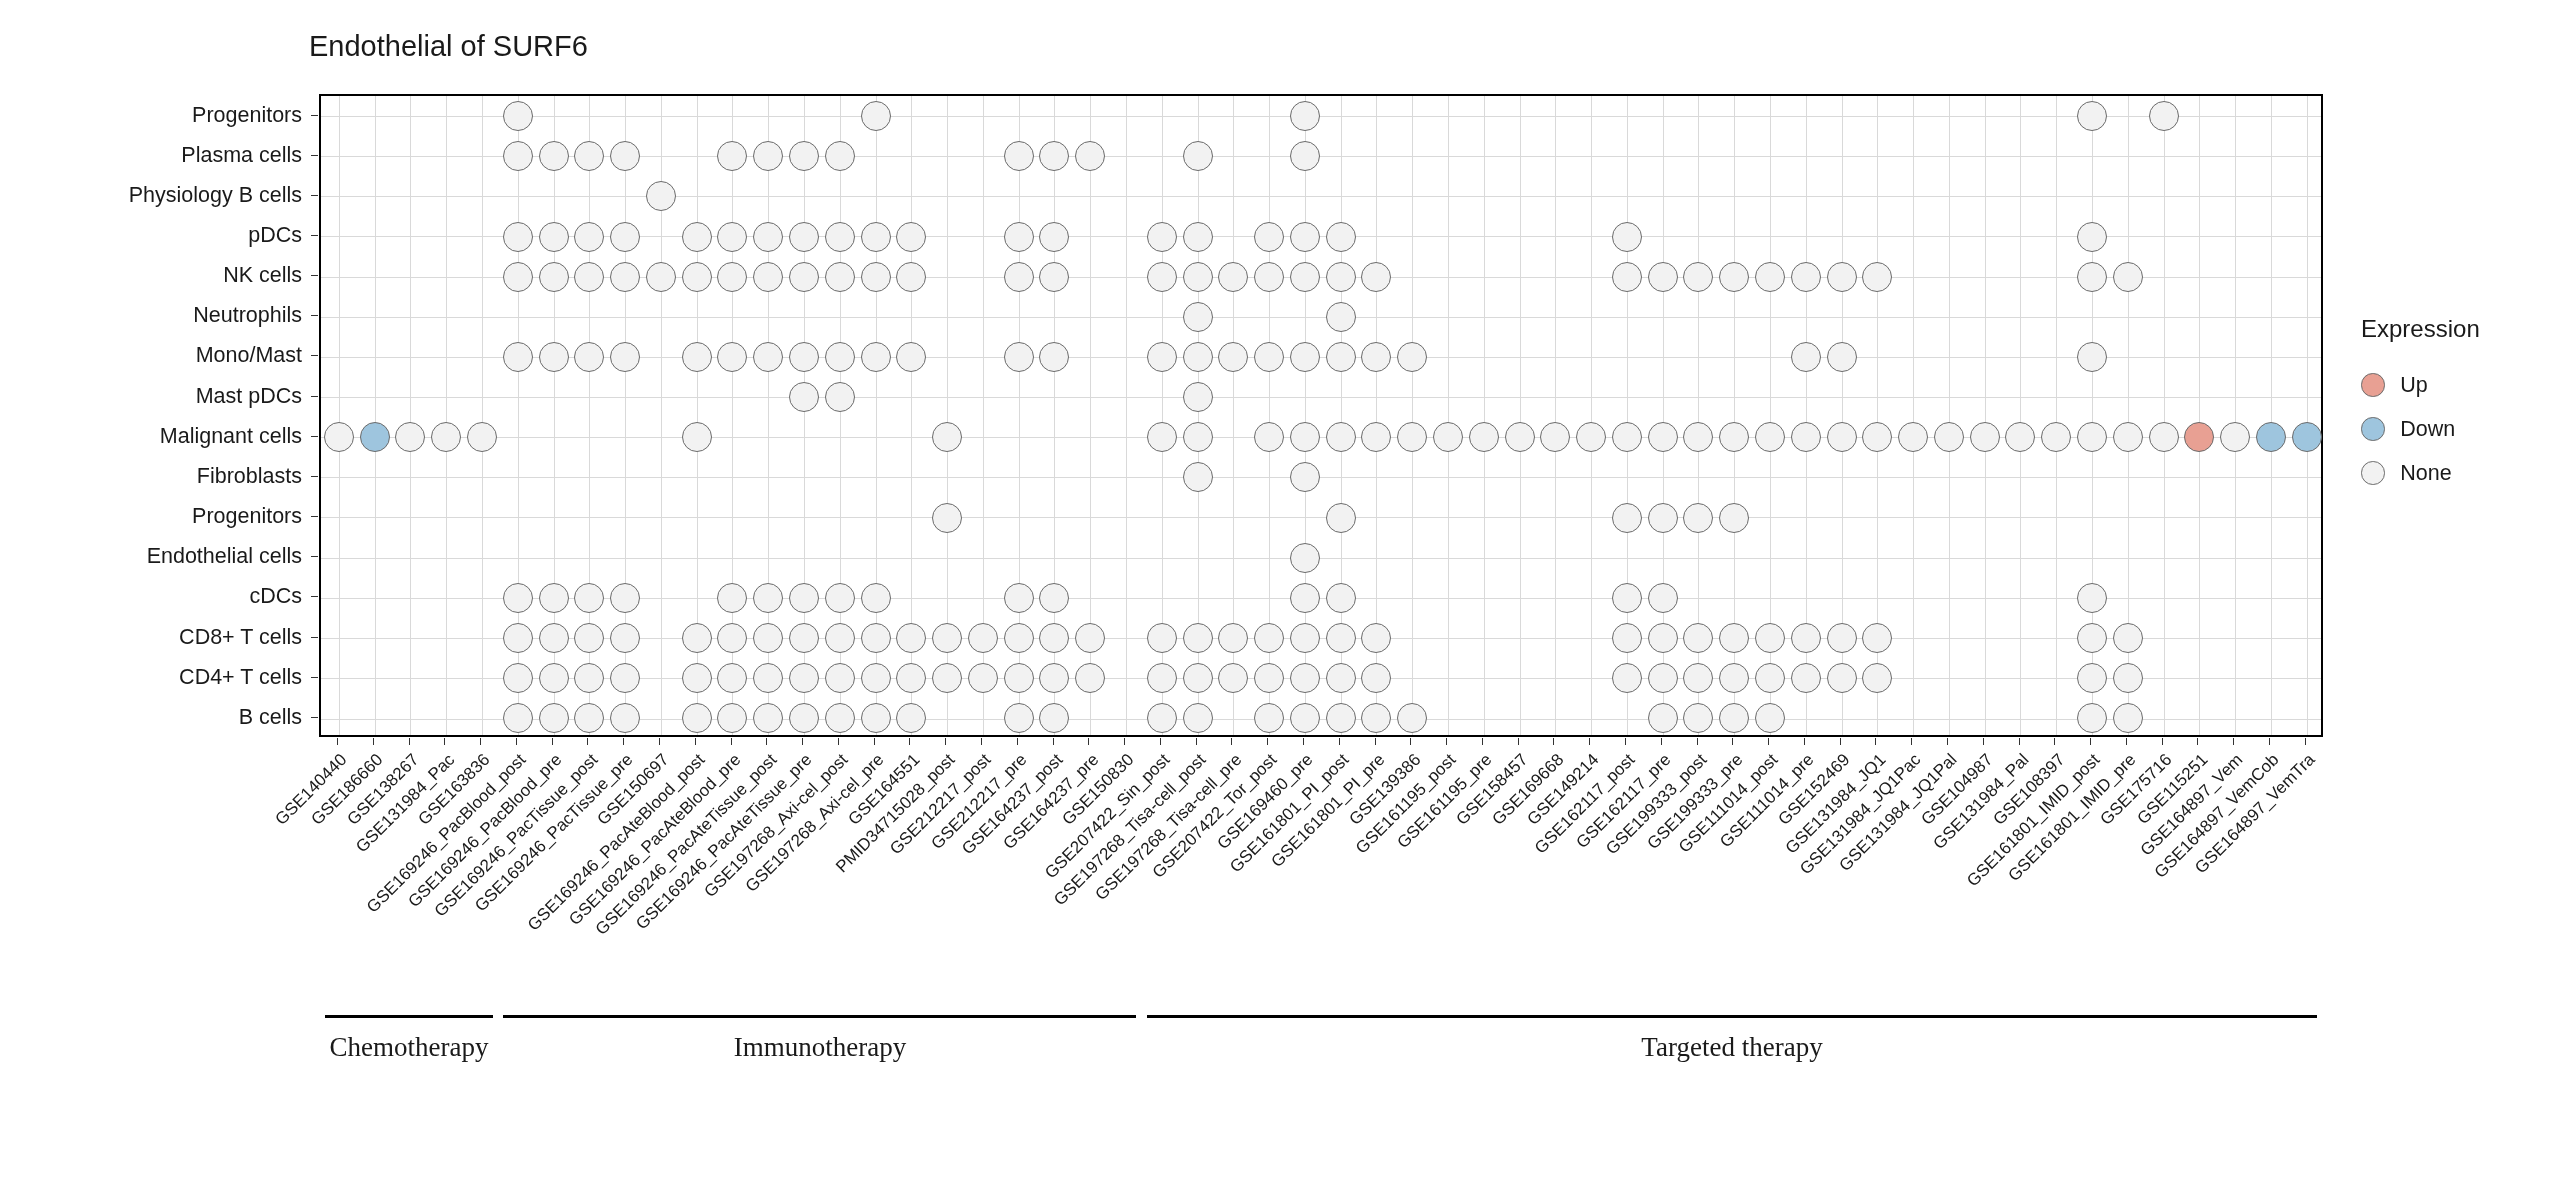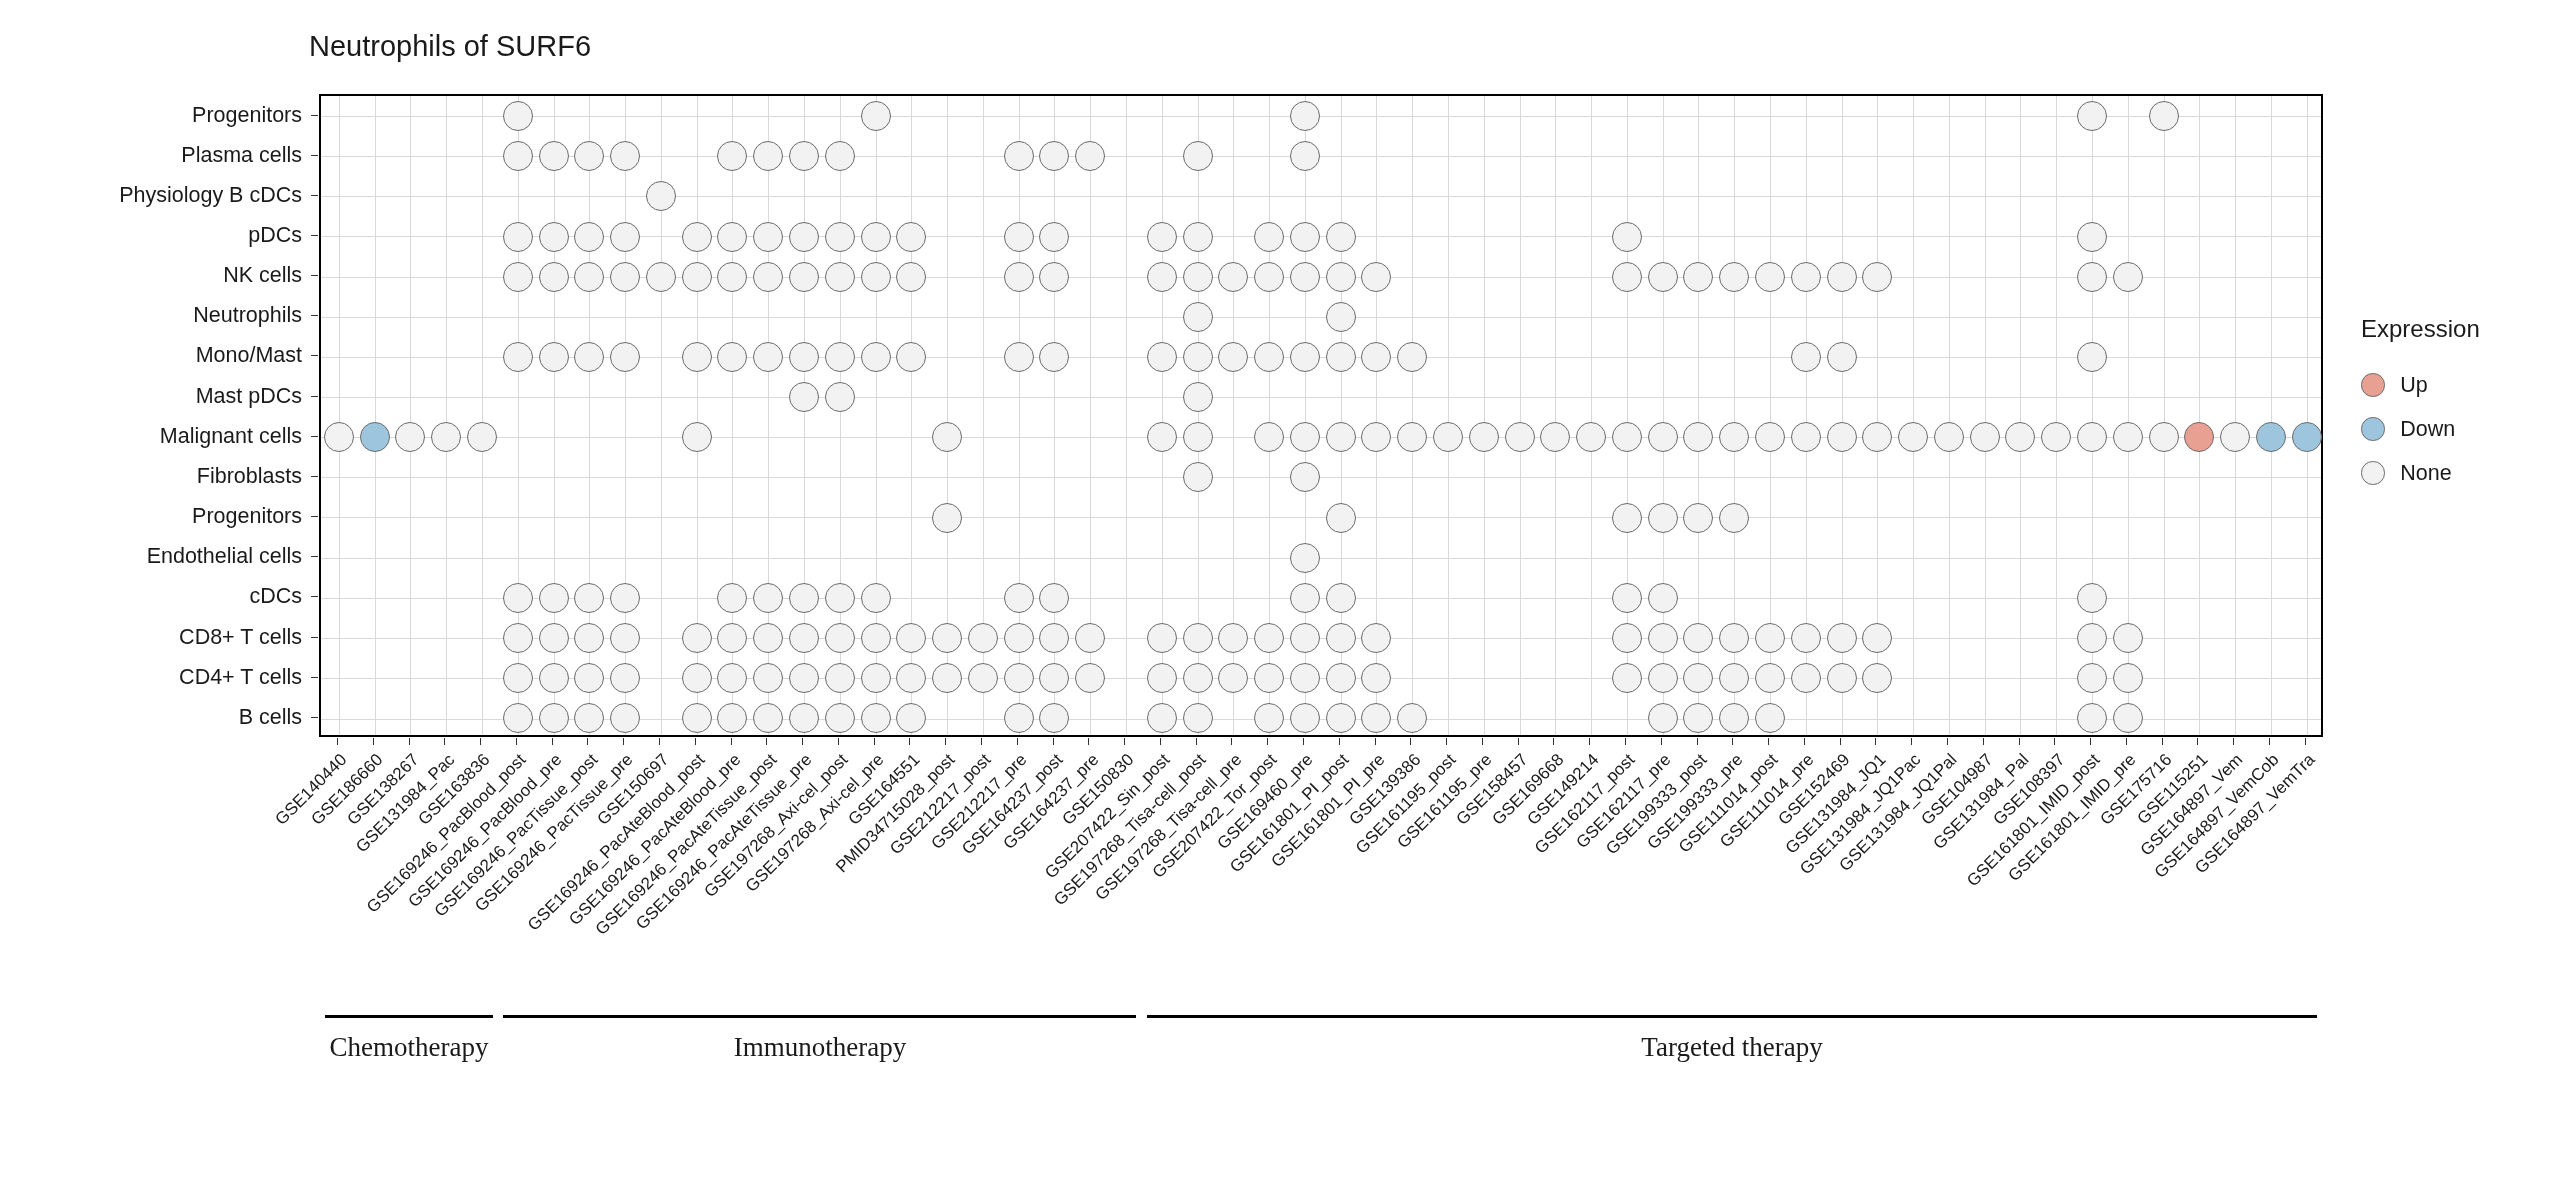--- a/index.html
+++ b/index.html
@@ -122,21 +122,21 @@
     text-align: right;
     white-space: nowrap;
     transform: translateX(-50%);
   }
 </style>
 </head>
 <body>
 
 <div class="root">
 
-  <div id="chart-title">Neutrophils of SURF6</div>
+  <div id="chart-title">Endothelial of SURF6</div>
 
   <div id="plot-panel" style="left: 319px; top: 94px; width: 2004px; height: 643px;">
       <div class="grid-line-v" style="left: 18px;"></div>
       <div class="grid-line-v" style="left: 54px;"></div>
       <div class="grid-line-v" style="left: 89px;"></div>
       <div class="grid-line-v" style="left: 125px;"></div>
       <div class="grid-line-v" style="left: 161px;"></div>
       <div class="grid-line-v" style="left: 197px;"></div>
       <div class="grid-line-v" style="left: 233px;"></div>
       <div class="grid-line-v" style="left: 268px;"></div>
@@ -459,21 +459,21 @@
       <div class="dot" style="left: 1434px; top: 607px; width: 30px; height: 30px; background: rgb(242, 242, 242);"></div>
       <div class="dot" style="left: 1756px; top: 607px; width: 30px; height: 30px; background: rgb(242, 242, 242);"></div>
       <div class="dot" style="left: 1792px; top: 607px; width: 30px; height: 30px; background: rgb(242, 242, 242);"></div>
     </div>
 
   <div id="axis-layer">
       <div class="ylabel" style="right: 2274px; top: 115px; width: 301px;">Progenitors</div>
       <div class="ytick" style="left: 311px; top: 115px;"></div>
       <div class="ylabel" style="right: 2274px; top: 155px; width: 301px;">Plasma cells</div>
       <div class="ytick" style="left: 311px; top: 155px;"></div>
-      <div class="ylabel" style="right: 2274px; top: 195px; width: 301px;">Physiology B cDCs</div>
+      <div class="ylabel" style="right: 2274px; top: 195px; width: 301px;">Physiology B cells</div>
       <div class="ytick" style="left: 311px; top: 195px;"></div>
       <div class="ylabel" style="right: 2274px; top: 235px; width: 301px;">pDCs</div>
       <div class="ytick" style="left: 311px; top: 235px;"></div>
       <div class="ylabel" style="right: 2274px; top: 275px; width: 301px;">NK cells</div>
       <div class="ytick" style="left: 311px; top: 275px;"></div>
       <div class="ylabel" style="right: 2274px; top: 315px; width: 301px;">Neutrophils</div>
       <div class="ytick" style="left: 311px; top: 315px;"></div>
       <div class="ylabel" style="right: 2274px; top: 355px; width: 301px;">Mono/Mast</div>
       <div class="ytick" style="left: 311px; top: 355px;"></div>
       <div class="ylabel" style="right: 2274px; top: 396px; width: 301px;">Mast pDCs</div>

